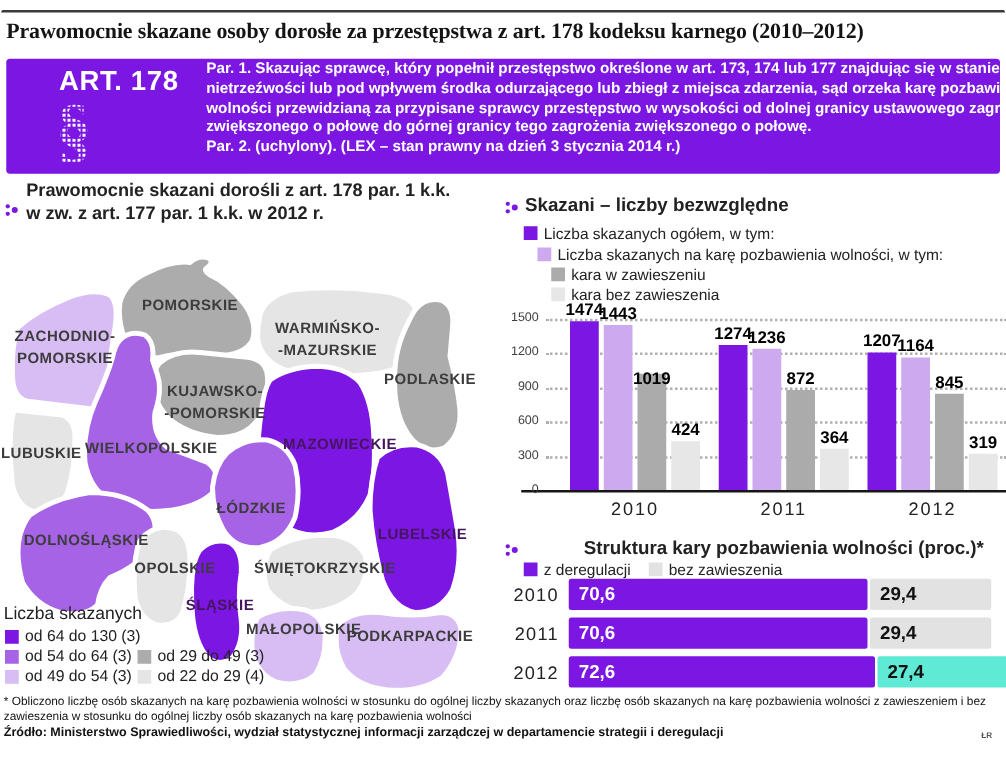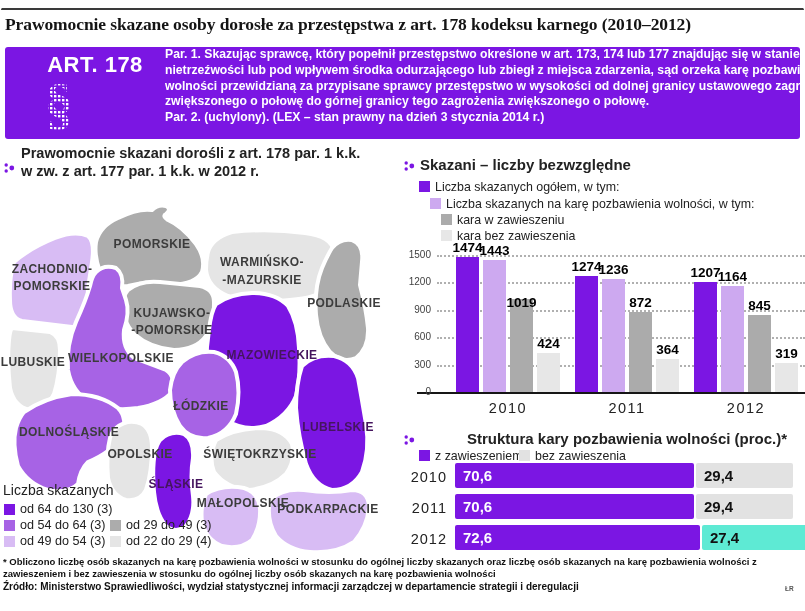--- a/index.html
+++ b/index.html
@@ -30,21 +30,21 @@
   #vchart .axisline{position:absolute;left:12px;width:388px;height:2px;background:#161616;}
   #vchart .ytick{position:absolute;left:0;width:26px;text-align:right;font-size:10px;color:#3f3f3f;}
   #vchart .bar{position:absolute;}
   #vchart .bar-val{position:absolute;width:46px;text-align:center;font-size:13.5px;font-weight:bold;color:#000;}
   #vchart .year{position:absolute;width:104px;text-align:center;font-size:14.5px;color:#222;letter-spacing:1.5px;top:150px;}
   
   #hchart{top:463px;left:405px;width:400px;height:95px;}
   #hchart .hyear{position:absolute;left:0;width:42px;text-align:right;font-size:14.5px;color:#222;letter-spacing:1px;}
   #hchart .seg{position:absolute;height:25px;border-radius:2px;}
   #hchart .seg span{display:block;padding-left:8px;font-size:15px;font-weight:bold;line-height:25px;}
-  .footnote{top:556px;left:3px;width:796px;font-size:9.5px;font-weight:700;color:#111;line-height:11.5px;}
+  .footnote{top:556px;left:3px;width:796px;font-size:9.5px;font-weight:400;color:#111;line-height:11.5px;}
   .source{top:581px;left:3px;width:760px;font-size:10px;font-weight:600;color:#111;}
   .credit{top:585px;left:785px;font-size:6.5px;font-weight:bold;color:#555;}
 </style>
 </head>
 <body>
 
 <div id="stage">
 
   <div class="abs toprule"></div>
   <div class="abs main-title">Prawomocnie skazane osoby dorosłe za przestępstwa z art. 178 kodeksu karnego (2010–2012)</div>
@@ -190,21 +190,21 @@
 
   <svg class="abs bullet" style="top:434px;left:404px;" viewBox="0 0 11 12">
     <g fill="#7B16E3">
         <circle cx="2.2" cy="3" r="1.7"></circle>
         <circle cx="2.2" cy="9" r="1.7"></circle>
         <circle cx="7.8" cy="6" r="2.4"></circle>
       </g>
   </svg>
   <div class="abs sec-title" style="top:430px;left:440px;margin-left:27px;">Struktura kary pozbawienia wolności (proc.)*</div>
   <div class="abs legend-sq" style="top: 450px; left: 419px; background-color: rgb(123, 22, 227);"></div>
-  <div class="abs legend-txt" style="top:449px;left:435px;">z zawieszeniem</div>
+  <div class="abs legend-txt" style="top:449px;left:435px;">z deregulacji</div>
   <div class="abs legend-sq" style="top: 450px; left: 519px; background-color: rgb(226, 226, 226);"></div>
   <div class="abs legend-txt" style="top:449px;left:535px;">bez zawieszenia</div>
 
   <div id="hchart" class="abs">
       <div class="hyear" style="top: 6px;">2010</div>
       <div class="seg" style="left: 50px; top: 0px; width: 239px; background: rgb(123, 22, 227);">
         <span style="color:#fff">70,6</span>
       </div>
       <div class="seg" style="left: 291px; top: 0px; width: 97px; background: rgb(226, 226, 226);">
         <span style="color:#111">29,4</span>

